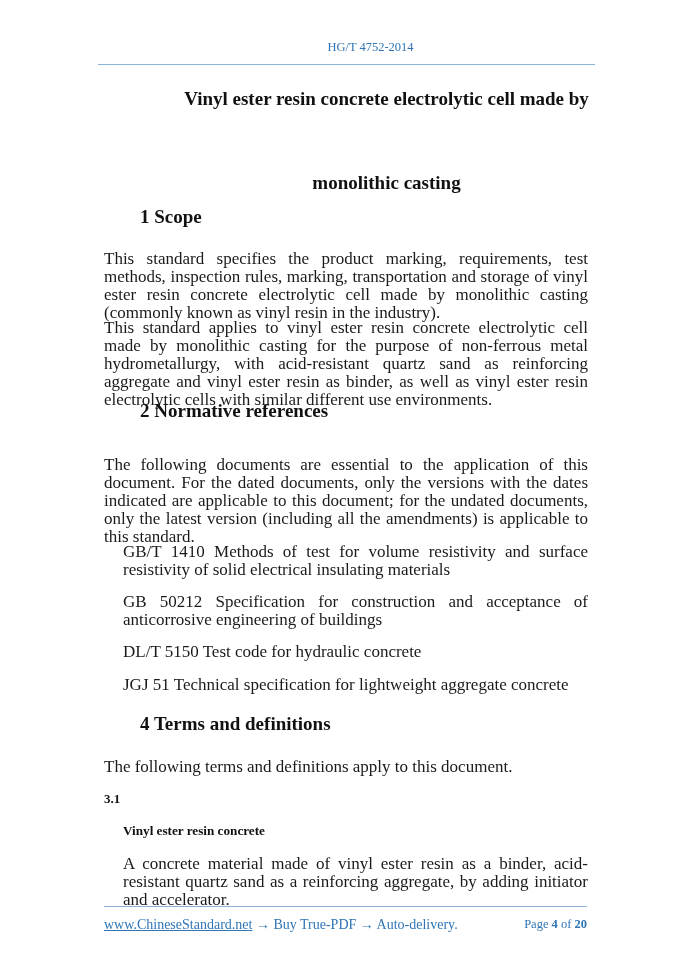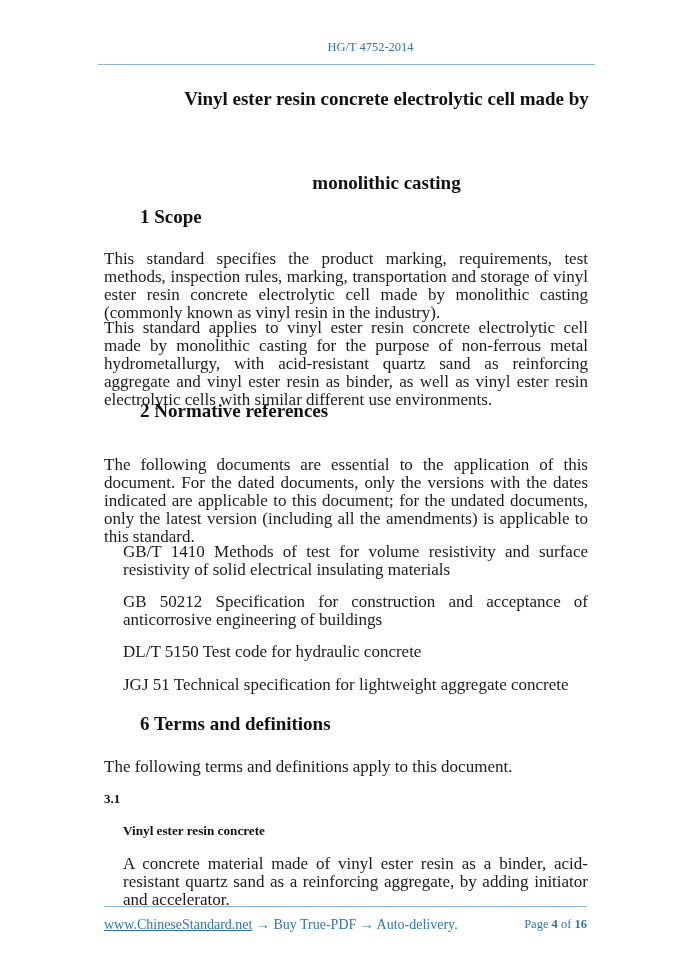--- a/index.html
+++ b/index.html
@@ -39,32 +39,32 @@
 <div class="p" style="top:250px">This standard specifies the product marking, requirements, test methods, inspection rules, marking, transportation and storage of vinyl ester resin concrete electrolytic cell made by monolithic casting (commonly known as vinyl resin in the industry).</div>
 <div class="p" style="top:319px">This standard applies to vinyl ester resin concrete electrolytic cell made by monolithic casting for the purpose of non-ferrous metal hydrometallurgy, with acid-resistant quartz sand as reinforcing aggregate and vinyl ester resin as binder, as well as vinyl ester resin electrolytic cells with similar different use environments.</div>
 
 <div class="h1" style="top:400px">2 Normative references</div>
 <div class="p" style="top:456px">The following documents are essential to the application of this document. For the dated documents, only the versions with the dates indicated are applicable to this document; for the undated documents, only the latest version (including all the amendments) is applicable to this standard.</div>
 <div class="p ref" style="top:543px">GB/T 1410 Methods of test for volume resistivity and surface resistivity of solid electrical insulating materials</div>
 <div class="p ref" style="top:593px">GB 50212 Specification for construction and acceptance of anticorrosive engineering of buildings</div>
 <div class="p ref" style="top:643px">DL/T 5150 Test code for hydraulic concrete</div>
 <div class="p ref" style="top:676px">JGJ 51 Technical specification for lightweight aggregate concrete</div>
 
-<div class="h1" style="top:713px">6 Terms and definitions</div>
+<div class="h1" style="top:713px">4 Terms and definitions</div>
 <div class="p" style="top:758px">The following terms and definitions apply to this document.</div>
 <div class="num" style="top:791px">3.1</div>
 <div class="term" style="top:823px">Vinyl ester resin concrete</div>
 <div class="p ref" style="top:855px">A concrete material made of vinyl ester resin as a binder, acid-resistant quartz sand as a reinforcing aggregate, by adding initiator and accelerator.</div>
 
 <div class="ftr-rule"></div>
 <div class="ftr-left">
   <a>www.ChineseStandard.net</a>
   <span>→</span>
   <span>Buy True-PDF</span>
   <span>→</span>
   <span>Auto-delivery.</span>
 </div>
 <div class="ftr-right">
   <span>Page</span>
   <b>4</b>
   <span>of</span>
-  <b>16</b>
+  <b>20</b>
 </div>
 
 </body></html>

